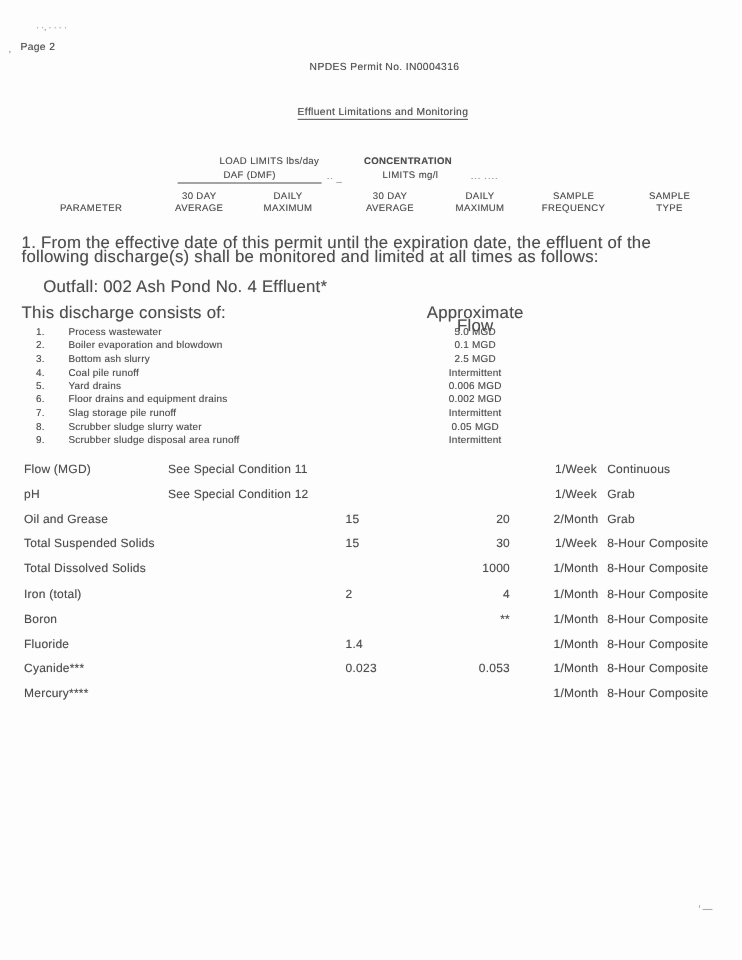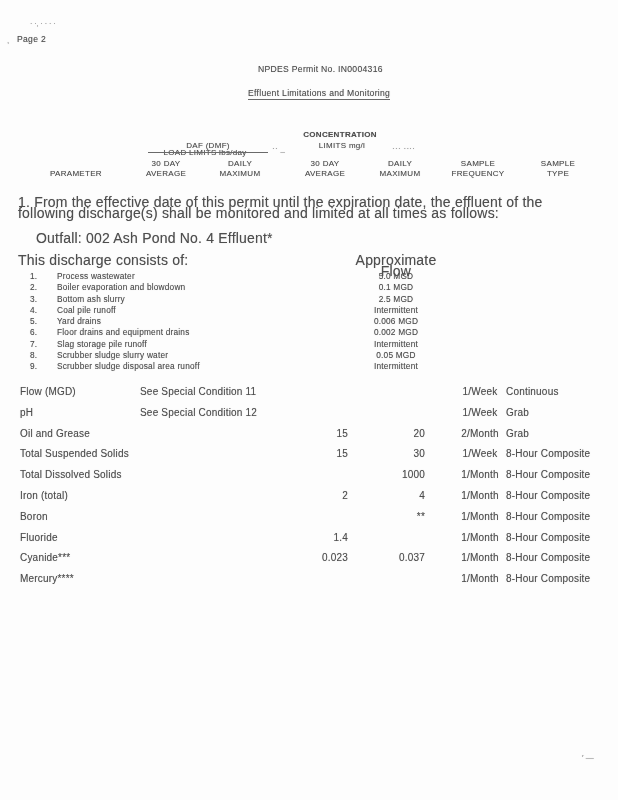--- a/index.html
+++ b/index.html
@@ -18,21 +18,21 @@
   .fs-body{font-size:14px;letter-spacing:0.2px;line-height:10.5px;}
   .fs-hdr{font-size:8px;letter-spacing:0.3px;line-height:10px;}
   .fs-title{font-size:8.6px;letter-spacing:0.3px;}
   .underline{border-bottom:1px solid #6a6a6a;padding-bottom:1px;}
   
   .limits-rows{position:absolute;left:0;top:386px;width:618px;}
   .limits-row{position:relative;height:20.8px;width:618px;}
   .limits-row .cell{position:absolute;top:0;font-size:10px;letter-spacing:0.2px;white-space:nowrap;}
   .cell.param{left:20px;width:125px;}
   .cell.note{left:140px;width:160px;}
-  .cell.cavg{left:288px;width:60px;text-align:right;}
+  .cell.cavg{left:288px;width:60px;text-align:left;}
   .cell.cmax{left:365px;width:60px;text-align:right;}
   .cell.freq{left:443px;width:74px;text-align:center;}
   .cell.stype{left:506px;width:106px;text-align:left;}
   
   .discharge-rows{position:absolute;left:0;top:271px;width:618px;}
   .discharge-row{position:relative;height:11.25px;width:618px;}
   .discharge-row .dcell{position:absolute;top:0;font-size:8.3px;letter-spacing:0.2px;white-space:nowrap;}
   .dcell.num{left:30px;width:16px;}
   .dcell.dname{left:57px;}
   .dcell.dflow{left:340px;width:112px;text-align:center;}
@@ -44,24 +44,24 @@
 </style>
 </head>
 <body>
 
 <div class="page">
 
   <div class="abs faint" style="left:30px;top:20px;font-size:7px;">· ·,        · ·  · ·</div>
   <div class="abs faint" style="left:7px;top:36px;font-size:8px;">,</div>
   <div class="abs fs-title" style="left:17px;top:34px;">Page 2</div>
 
-  <div class="abs fs-title" style="left:258px;top:64px;">NPDES Permit No. IN0004316</div>
+  <div class="abs fs-title" style="left:258px;top:50px;">NPDES Permit No. IN0004316</div>
   <div class="abs fs-title underline" style="left:248px;top:88px;">Effluent Limitations and Monitoring</div>
 
-  <div class="abs fs-hdr c" style="left:144px;top:148px;width:122px;">LOAD LIMITS lbs/day</div>
+  <div class="abs fs-hdr c" style="left:144px;top:130px;width:122px;text-align:right;">LOAD LIMITS lbs/day</div>
   <div class="abs fs-hdr c underline" style="left:148px;top:141px;width:120px;">DAF (DMF)</div>
 
   <div class="abs fs-hdr c" style="left:288px;top:130px;width:104px;font-weight:bold;">CONCENTRATION</div>
   <div class="abs fs-hdr faint" style="left:272px;top:144px;">·· _</div>
   <div class="abs fs-hdr c" style="left:298px;top:141px;width:88px;">LIMITS mg/l</div>
   <div class="abs fs-hdr faint" style="left:392px;top:144px;">··· ····</div>
 
   <div class="abs fs-hdr" style="left:50px;top:169px;">PARAMETER</div>
 
   <div class="colhead" style="left:131px;width:70px;">
@@ -208,21 +208,21 @@
       <span class="cell note"></span>
       <span class="cell cavg">1.4</span>
       <span class="cell cmax"></span>
       <span class="cell freq">1/Month</span>
       <span class="cell stype">8-Hour Composite</span>
     </div>
       <div class="limits-row">
       <span class="cell param">Cyanide***</span>
       <span class="cell note"></span>
       <span class="cell cavg">0.023</span>
-      <span class="cell cmax">0.037</span>
+      <span class="cell cmax">0.053</span>
       <span class="cell freq">1/Month</span>
       <span class="cell stype">8-Hour Composite</span>
     </div>
       <div class="limits-row">
       <span class="cell param">Mercury****</span>
       <span class="cell note"></span>
       <span class="cell cavg"></span>
       <span class="cell cmax"></span>
       <span class="cell freq">1/Month</span>
       <span class="cell stype">8-Hour Composite</span>

